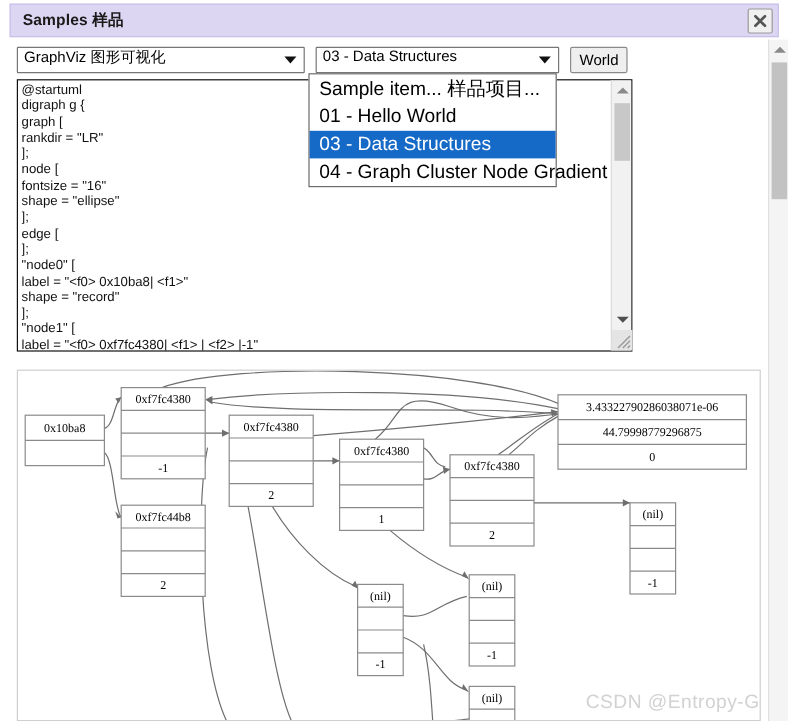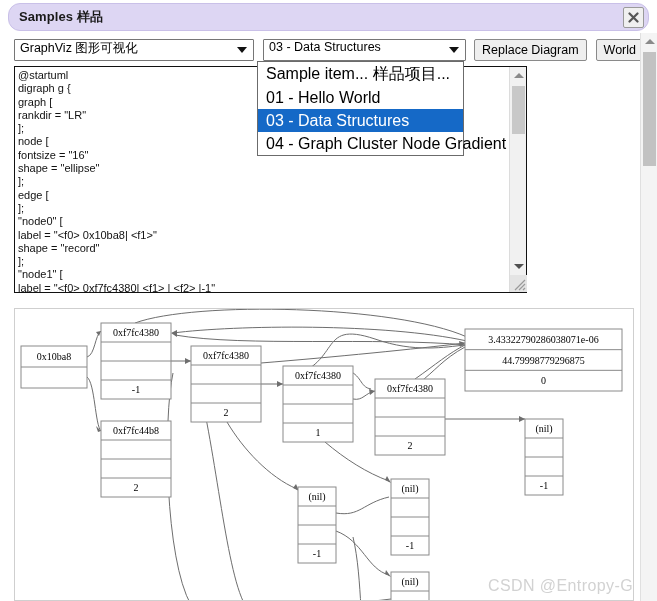--- a/index.html
+++ b/index.html
@@ -18,21 +18,21 @@
     overflow: hidden;
   }
 
   
   .titlebar {
     position: absolute;
     left: 8px; top: 3px;
     width: 641px; height: 28px;
     background: #ddd6f3;
     border: 1px solid #c9c0e8;
-    border-radius: 12px;
+    border-radius: 0;
     display: flex;
     align-items: center;
   }
   .titlebar .title {
     font-size: 13px;
     font-weight: bold;
     color: #1a1a1a;
     padding-left: 10px;
     letter-spacing: 0.1px;
   }
@@ -255,21 +255,20 @@
 
   <div class="toolbar">
     <div class="sel" id="sel-renderer">
       <span>GraphViz 图形可视化</span>
       <span class="caret"></span>
     </div>
     <div class="sel" id="sel-sample">
       <span>03 - Data Structures</span>
       <span class="caret"></span>
     </div>
-    <div class="btn" id="btn-replace">Replace Diagram</div>
     <div class="btn" id="btn-close">World</div>
   </div>
 
   <div class="editor-wrap">
     <div class="editor-text">@startuml
 digraph g {
 graph [
 rankdir = "LR"
 ];
 node [

